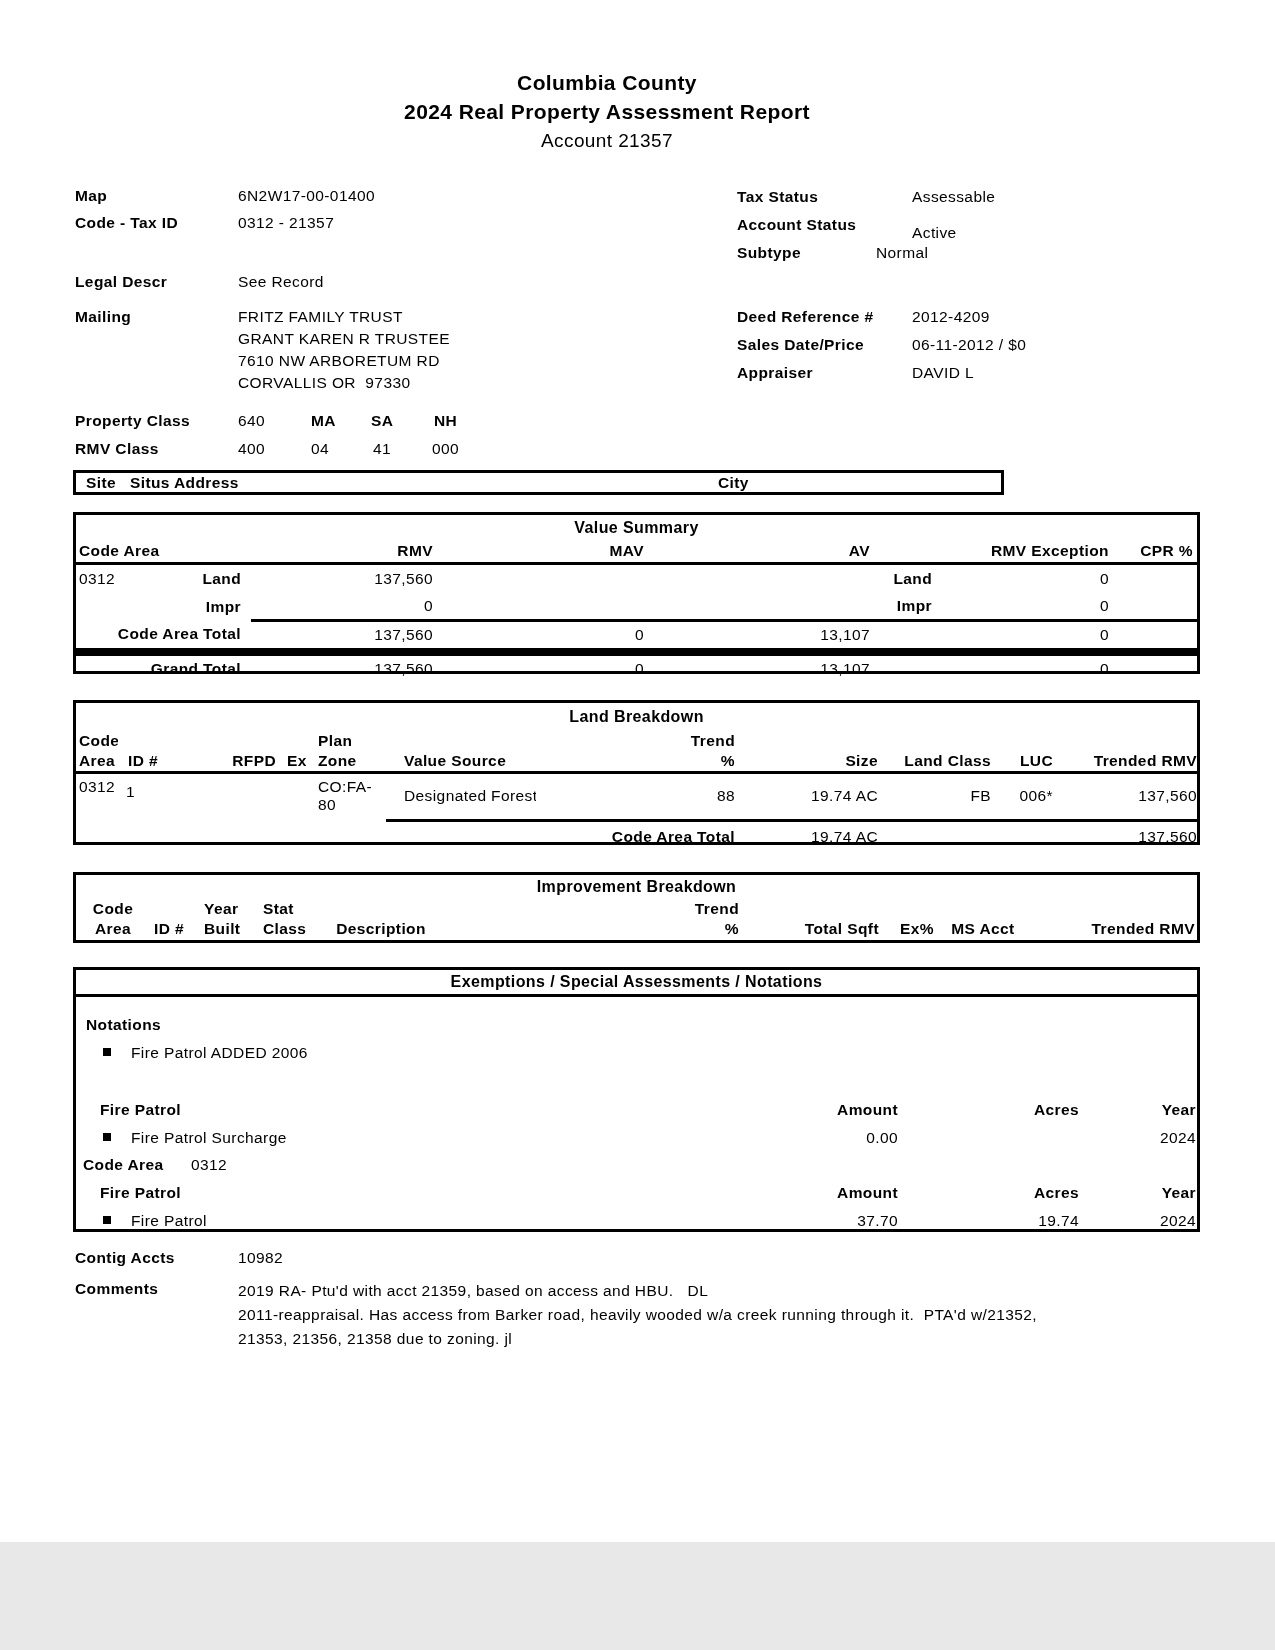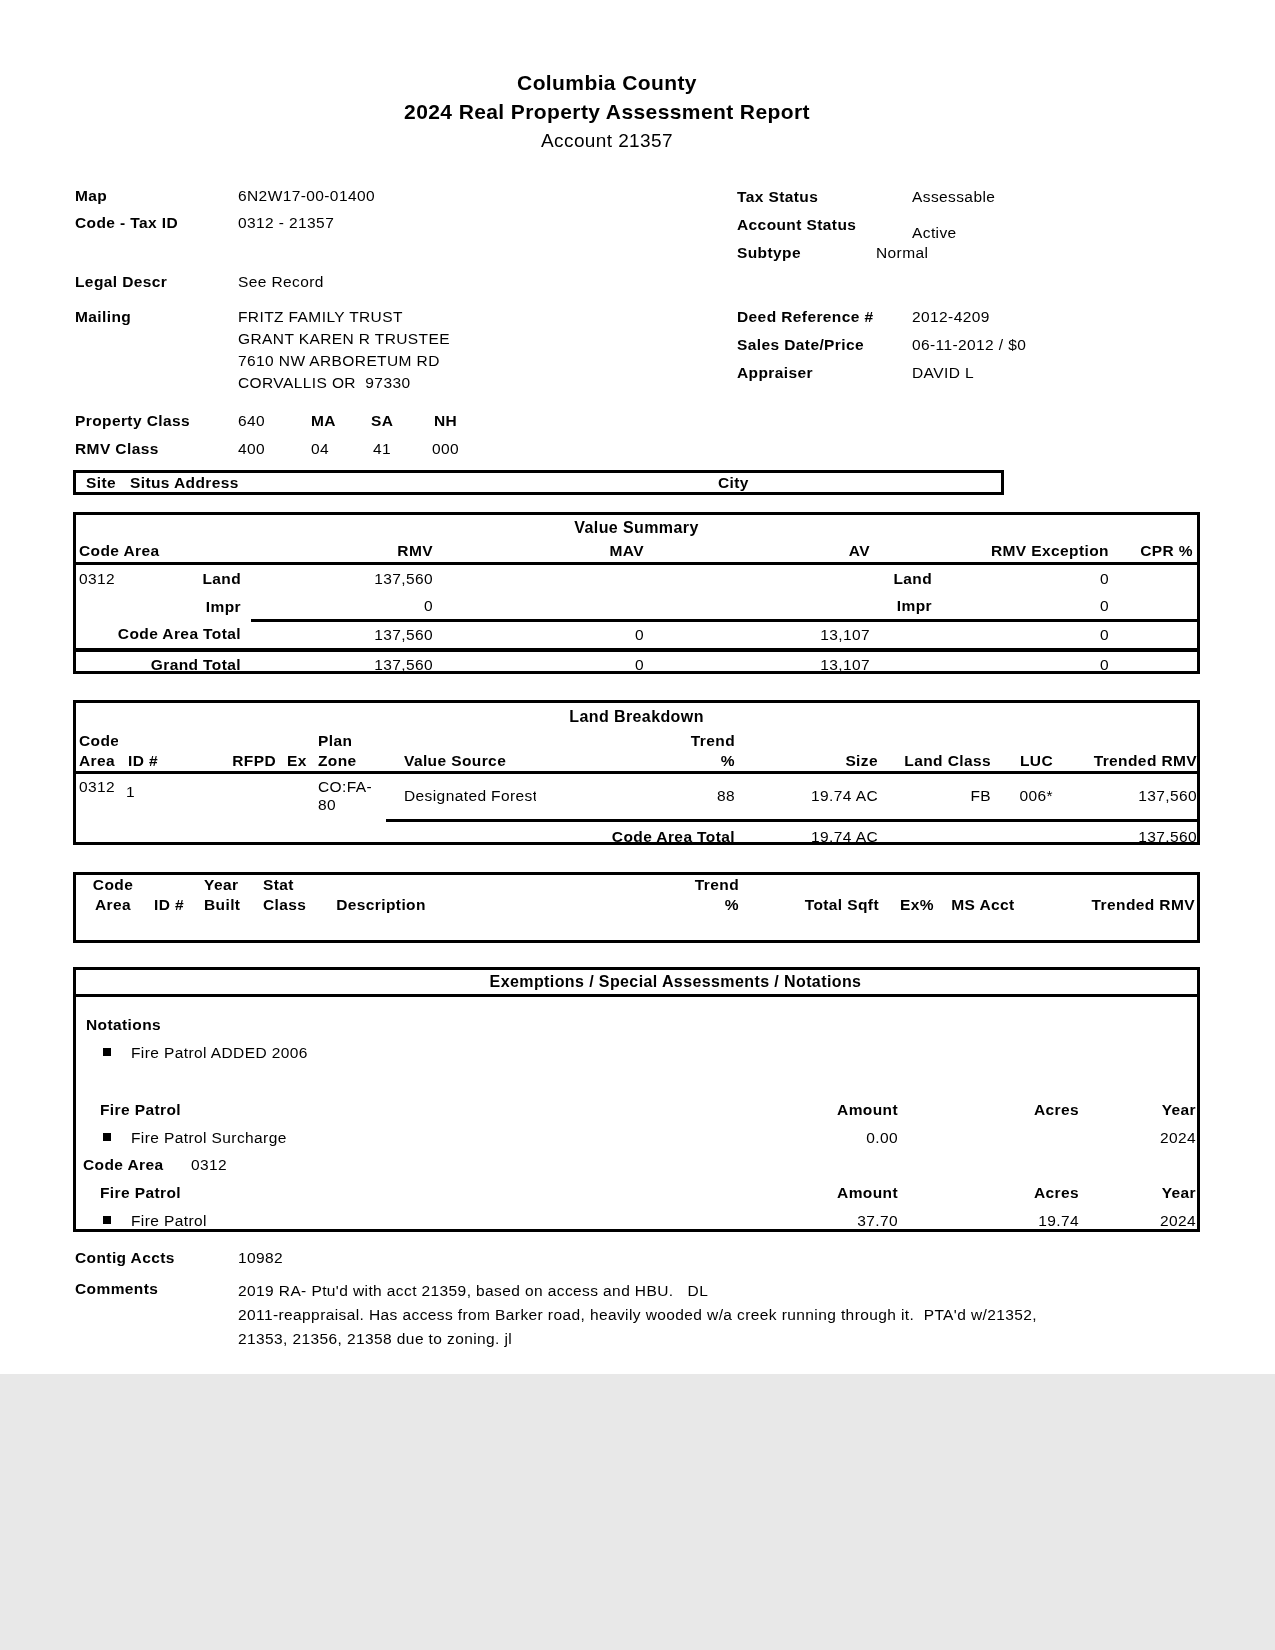--- a/index.html
+++ b/index.html
@@ -1,42 +1,42 @@
 <!DOCTYPE html>
 <html><head>
 <meta charset="utf-8">
 <style>
   html,body { margin:0; padding:0; background:#e8e8e8; }
   .page {
-    position:relative; width:1275px; height:1374px; margin:0 auto;
+    position:relative; width:1275px; height:1542px; margin:0 auto;
     background:#ffffff; color:#000;
     font-family:"Liberation Sans", sans-serif;
     font-size:15.5px; letter-spacing:0.4px; line-height:20px;
   }
   .abs { position:absolute; white-space:pre; }
   .b { font-weight:bold; }
-  .ctr { text-align:center;margin-left:39px; }
+  .ctr { text-align:center; }
   .titleblock { position:absolute; left:72px; top:68px; width:1070px; text-align:center; }
   .t1 { font-size:21px; font-weight:bold; line-height:29px; }
   .t3 { font-size:19px; line-height:29px; }
 
   .box { position:absolute; left:73px; width:1127px; border:3px solid #000; box-sizing:border-box; }
 
   table { border-collapse:collapse; table-layout:fixed; width:1121px; }
   td { padding:0; margin:0; white-space:nowrap; overflow:hidden; vertical-align:middle; }
   .rt { text-align:right; }
   .ct { text-align:right; }
 
   
   .vs-title td { line-height:25px; text-align:center; font-weight:bold; font-size:16px; }
   .vs-head td { line-height:22px; font-weight:bold; border-bottom:3px solid #000; }
   .vs-row td { line-height:27px; }
   .vs-cat td { line-height:26px; }
   .vs-cat .tdiv { border-top:3px solid #000; }
-  .vs-gt td { line-height:26px; border-top:4px solid #000000; }
+  .vs-gt td { line-height:26px; border-top:8px solid #000000; }
   .pl3 { padding-left:3px; } .pl5 { padding-left:5px;text-align:center; } .pl6 { padding-left:6px;text-align:center; }
   .pl8 { padding-left:8px; } .pl12 { padding-left:12px; } .pl15 { padding-left:15px; } .pl18 { padding-left:18px; }
   .pr0 { padding-right:0; } .pr2 { padding-right:2px; } .pr4 { padding-right:4px; }
   .pr6 { padding-right:6px; } .pr8 { padding-right:8px; } .pr10 { padding-right:10px; }
 
   
   .bk-title td { line-height:27px; text-align:center; font-weight:bold; font-size:16px; }
   .bk-h1 td { line-height:21px; font-weight:bold; }
   .bk-h2 td { line-height:20px; font-weight:bold; border-bottom:3px solid #000; }
   .lb-data td { height:37px; line-height:18px; }
@@ -252,20 +252,23 @@
           <col style="width:62px">
           <col style="width:70px">
           <col style="width:115px">
           <col style="width:305px">
           <col style="width:140px">
           <col style="width:55px">
           <col style="width:88px">
           <col style="width:173px">
         </colgroup>
       <tbody>
+          <tr class="bk-title" style="line-height:24px;">
+            <td colspan="10" style="line-height:24px;">Improvement Breakdown</td>
+          </tr>
       <tr class="ib-h1">
         <td class="pl6">Code</td>
         <td></td>
         <td class="pl15">Year</td>
         <td class="pl12">Stat</td>
         <td></td>
         <td class="rt pr2">Trend</td>
         <td></td>
             <td></td>
             <td></td>

